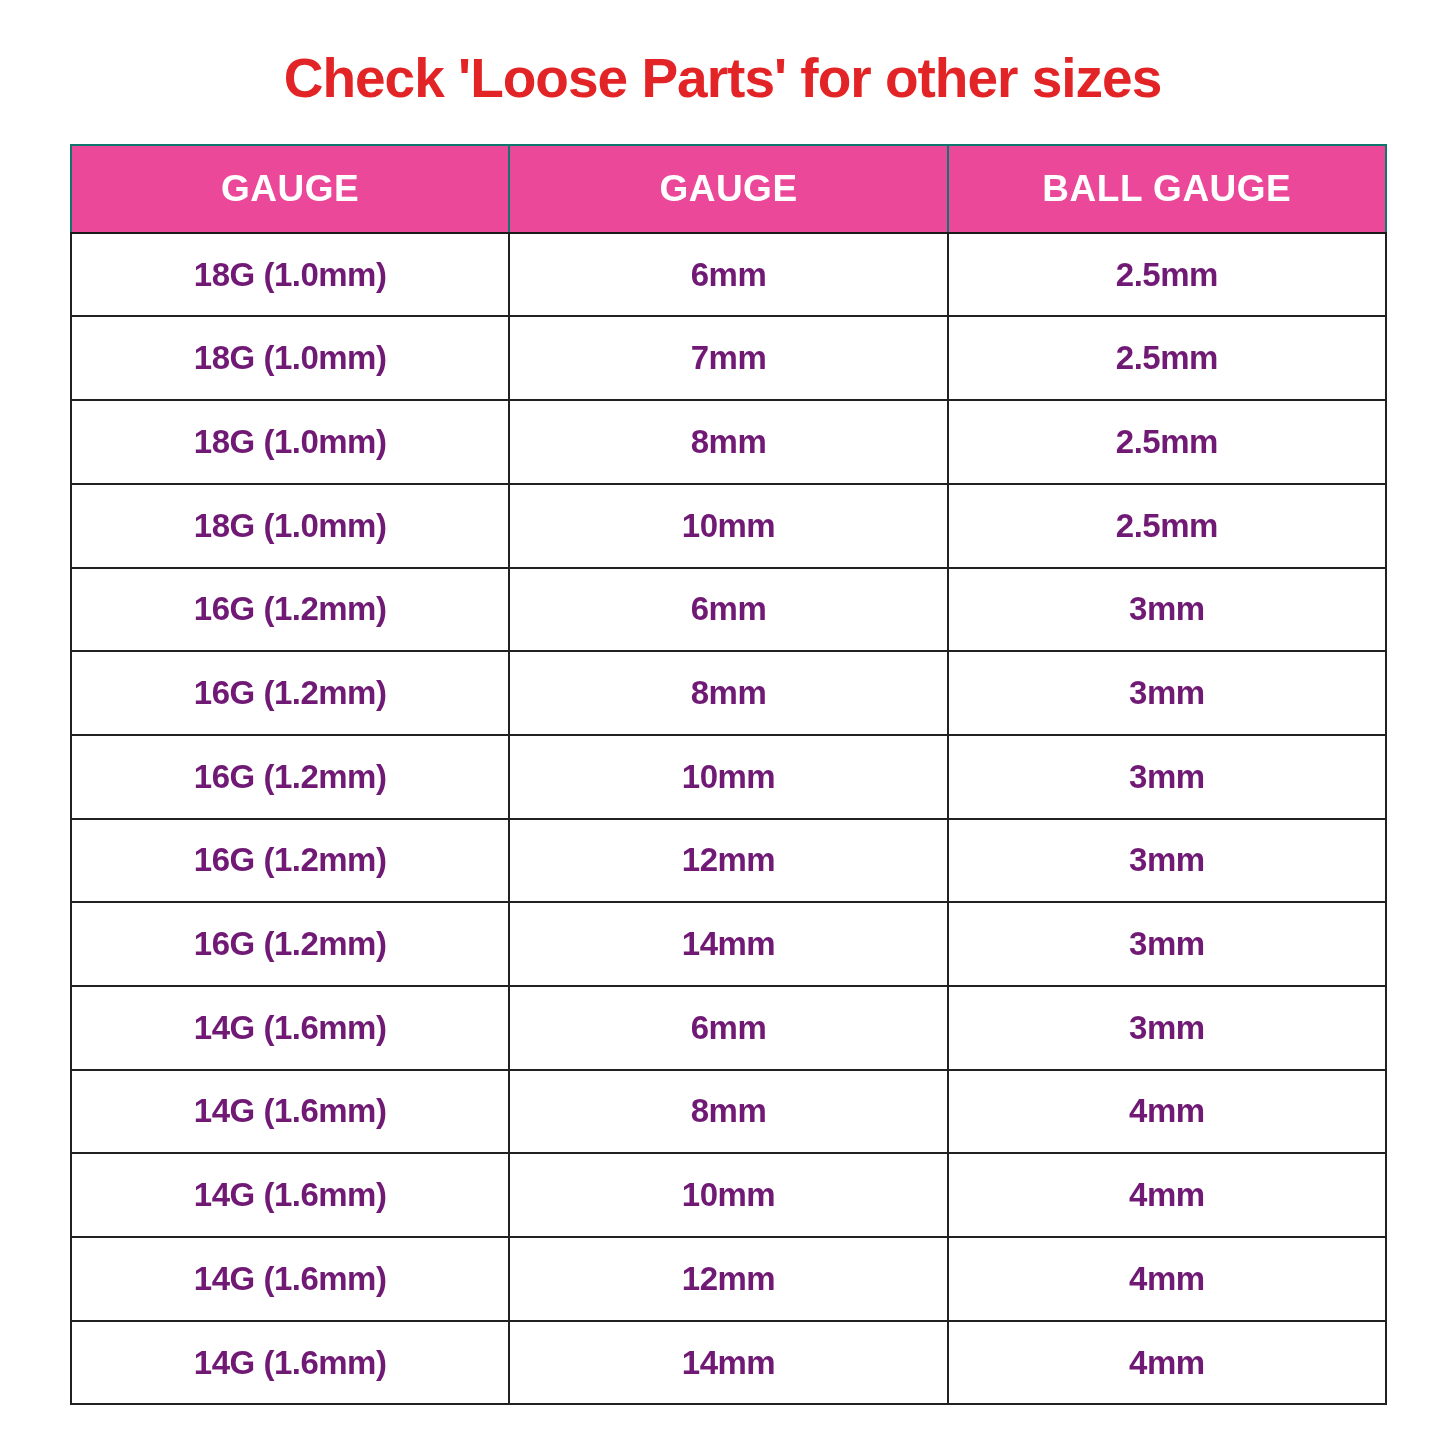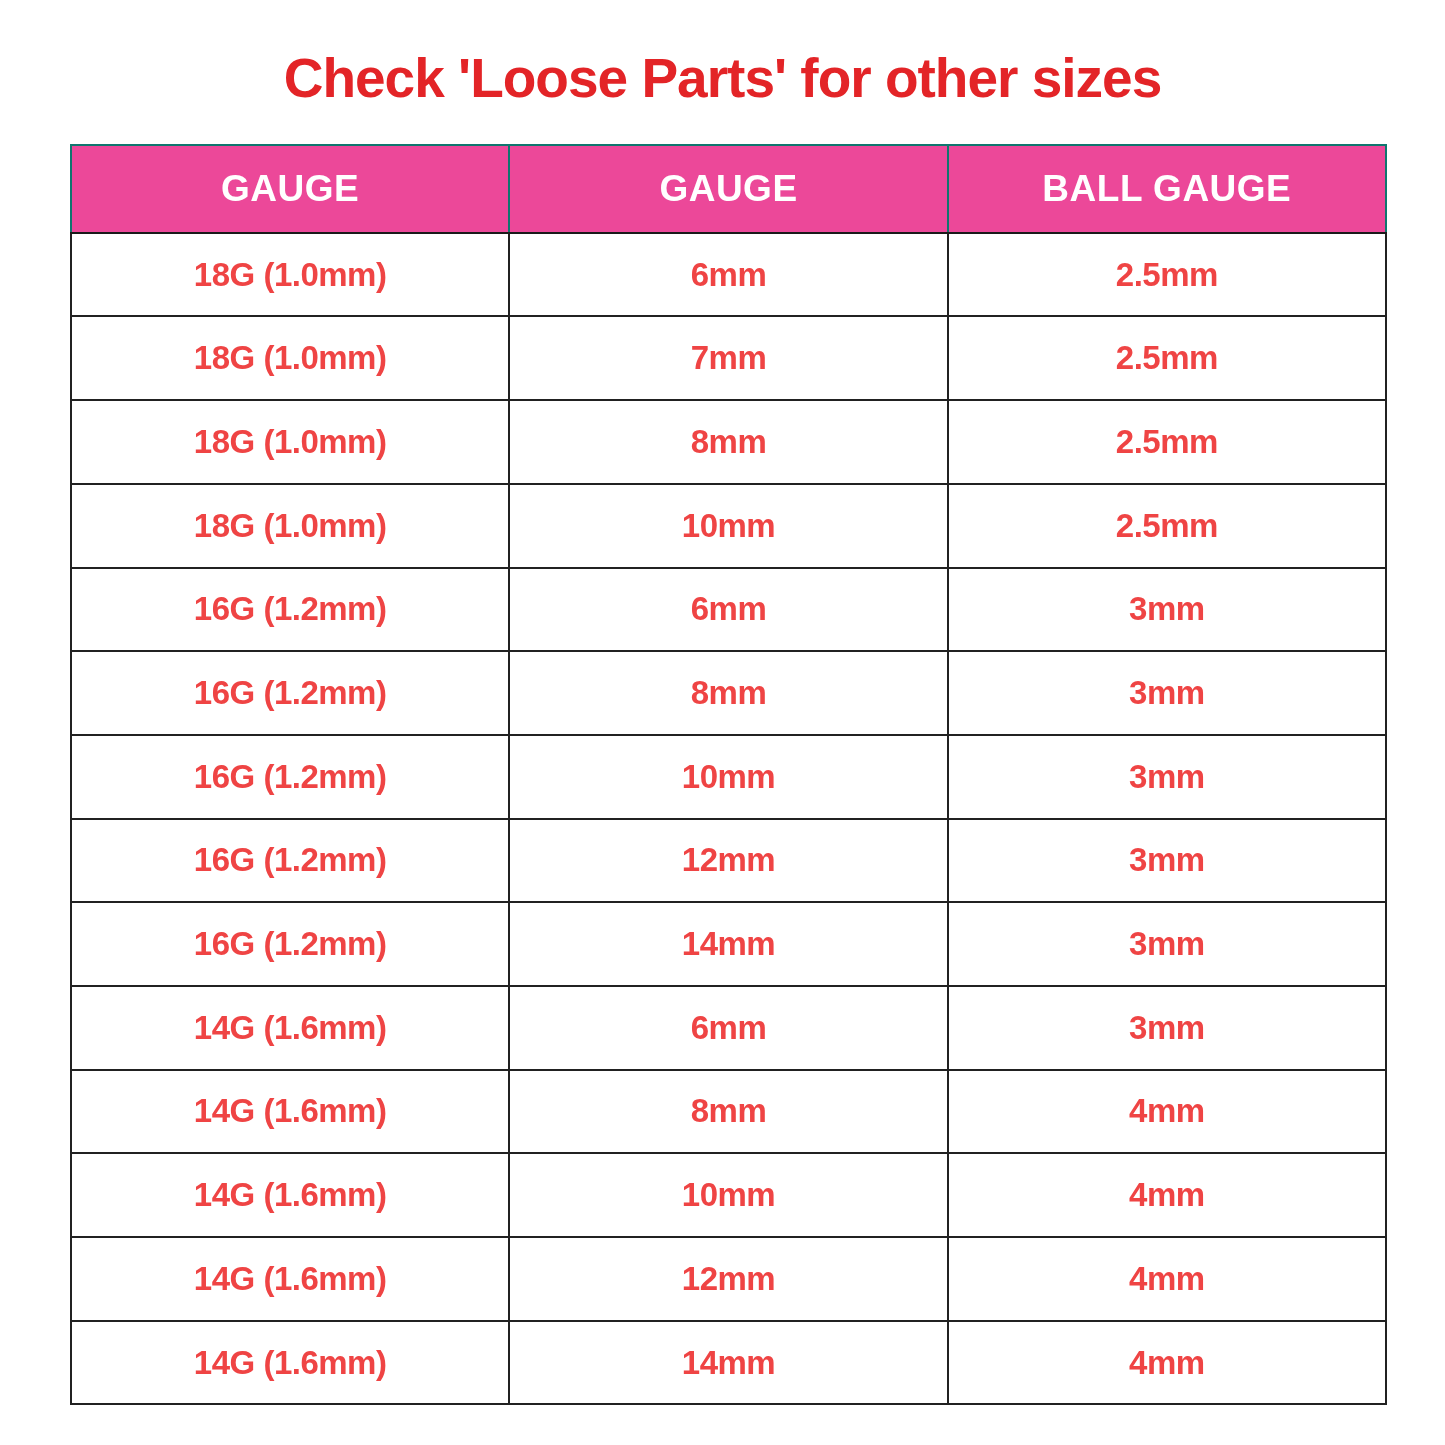--- a/index.html
+++ b/index.html
@@ -37,21 +37,21 @@
     font-size: 37px;
     font-weight: bold;
     letter-spacing: 0.5px;
     height: 84px;
     text-align: center;
     border: 2px solid #0f766e;
     border-bottom: 2px solid #1a1a1a;
   }
   table.size-table td {
     background: #ffffff;
-    color: #ef4444;
+    color: #701a75;
     font-size: 33px;
     font-weight: bold;
     letter-spacing: -0.5px;
     height: 79.7px;
     text-align: center;
     vertical-align: middle;
     border: 2px solid #212121;
   }
 </style>
 </head>

